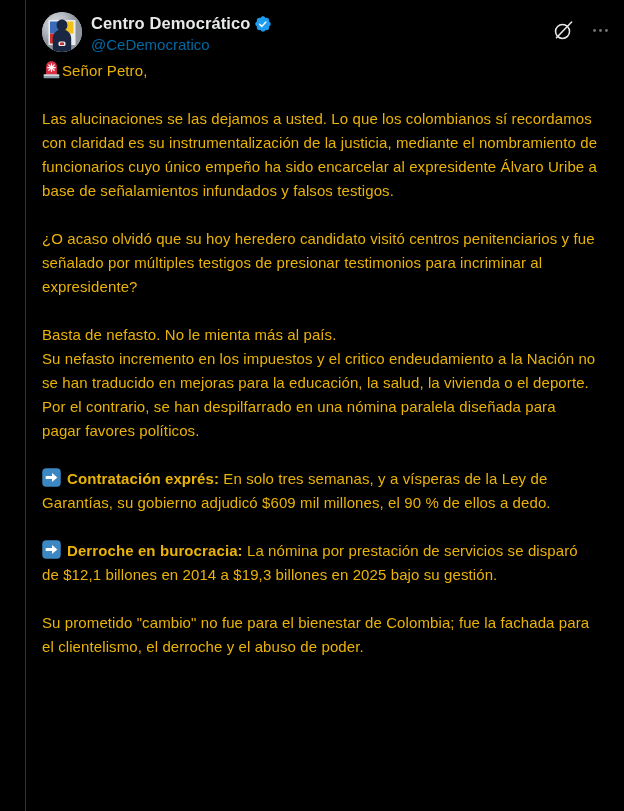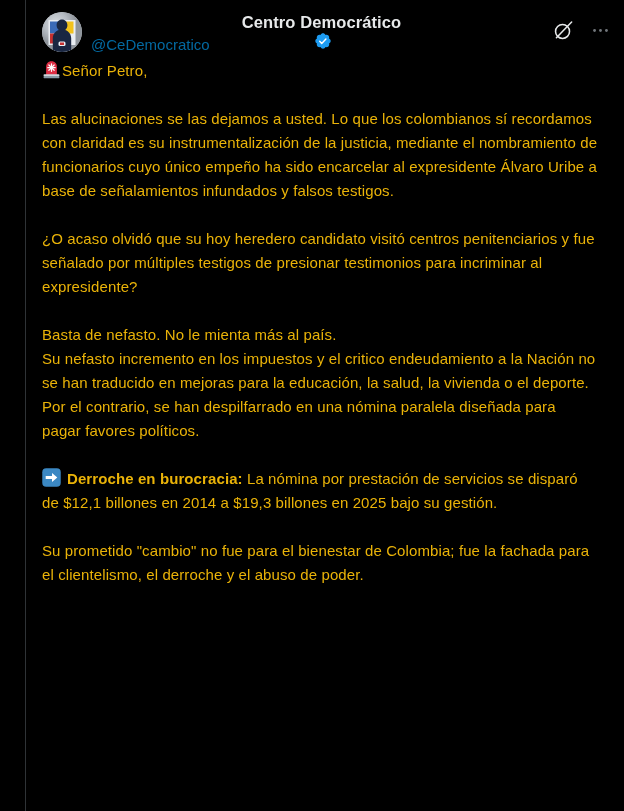--- a/index.html
+++ b/index.html
@@ -16,21 +16,21 @@
   }
   .tweet {
     flex: 1; padding: 12px 12px 0 16px; background: #000;
   }
   .tweet-header { display: flex; align-items: flex-start; }
   .avatar {
     width: 40px; height: 40px; border-radius: 50%; overflow: hidden;
     flex: 0 0 40px; cursor: pointer; background: #b9bec4;
   }
   .author-block { margin-left: 9px; flex: 1; min-width: 0; }
-  .author-row { display: flex; align-items: center; height: 21px; margin-top: 1px; flex-direction: column; }
+  .author-row { display: flex; align-items: center; height: 21px; margin-top: 1px; }
   .author-name {
     font-size: 16.5px; font-weight: 700; color: #e7e9ea;
     letter-spacing: 0.1px; cursor: pointer;
   }
   .verified-badge { margin-left: 3px; display: inline-flex; }
   .author-handle {
     font-size: 15px; color: #0369a1; margin-top: 2px; cursor: pointer;
   }
   .header-actions { display: flex; align-items: center; gap: 16px; margin-top: 7px; margin-right: 2px; }
   .icon-btn {
@@ -126,17 +126,21 @@
               </g>
               <rect x="3" y="27" width="30" height="4.5" rx="1.5" fill="#ccd6dd"></rect>
               <rect x="3" y="31" width="30" height="3.5" rx="1.2" fill="#8899a6"></rect>
             </svg></span><span>Señor Petro,</span></div>
         <div class="para"><span>Las alucinaciones se las dejamos a usted. Lo que los colombianos sí recordamos con claridad es su instrumentalización de la justicia, mediante el nombramiento de funcionarios cuyo único empeño ha sido encarcelar al expresidente Álvaro Uribe a base de señalamientos infundados y falsos testigos.</span></div>
         <div class="para"><span>¿O acaso olvidó que su hoy heredero candidato visitó centros penitenciarios y fue señalado por múltiples testigos de presionar testimonios para incriminar al expresidente?</span></div>
         <div class="para"><span>Basta de nefasto. No le mienta más al país.</span><br><span>Su nefasto incremento en los impuestos y el critico endeudamiento a la Nación no se han traducido en mejoras para la educación, la salud, la vivienda o el deporte. Por el contrario, se han despilfarrado en una nómina paralela diseñada para pagar favores políticos.</span></div>
         <div class="para"><span class="emoji arrow-right"><svg viewBox="0 0 36 36" width="19" height="19">
               <rect x="0.5" y="0.5" width="35" height="35" rx="7.5" fill="#3b88c3"></rect>
               <path d="M19 9.5l10 8.5-10 8.5v-5.5H7v-6h12V9.5z" fill="#fff"></path>
+            </svg></span><b>Contratación exprés:</b><span> En solo tres semanas, y a vísperas de la Ley de Garantías, su gobierno adjudicó $609 mil millones, el 90 % de ellos a dedo.</span></div>
+        <div class="para"><span class="emoji arrow-right"><svg viewBox="0 0 36 36" width="19" height="19">
+              <rect x="0.5" y="0.5" width="35" height="35" rx="7.5" fill="#3b88c3"></rect>
+              <path d="M19 9.5l10 8.5-10 8.5v-5.5H7v-6h12V9.5z" fill="#fff"></path>
             </svg></span><b>Derroche en burocracia:</b><span> La nómina por prestación de servicios se disparó de $12,1 billones en 2014 a $19,3 billones en 2025 bajo su gestión.</span></div>
         <div class="para"><span>Su prometido "cambio" no fue para el bienestar de Colombia; fue la fachada para el clientelismo, el derroche y el abuso de poder.</span></div>
       </div>
   </article>
 </div>
 
 </body></html>

